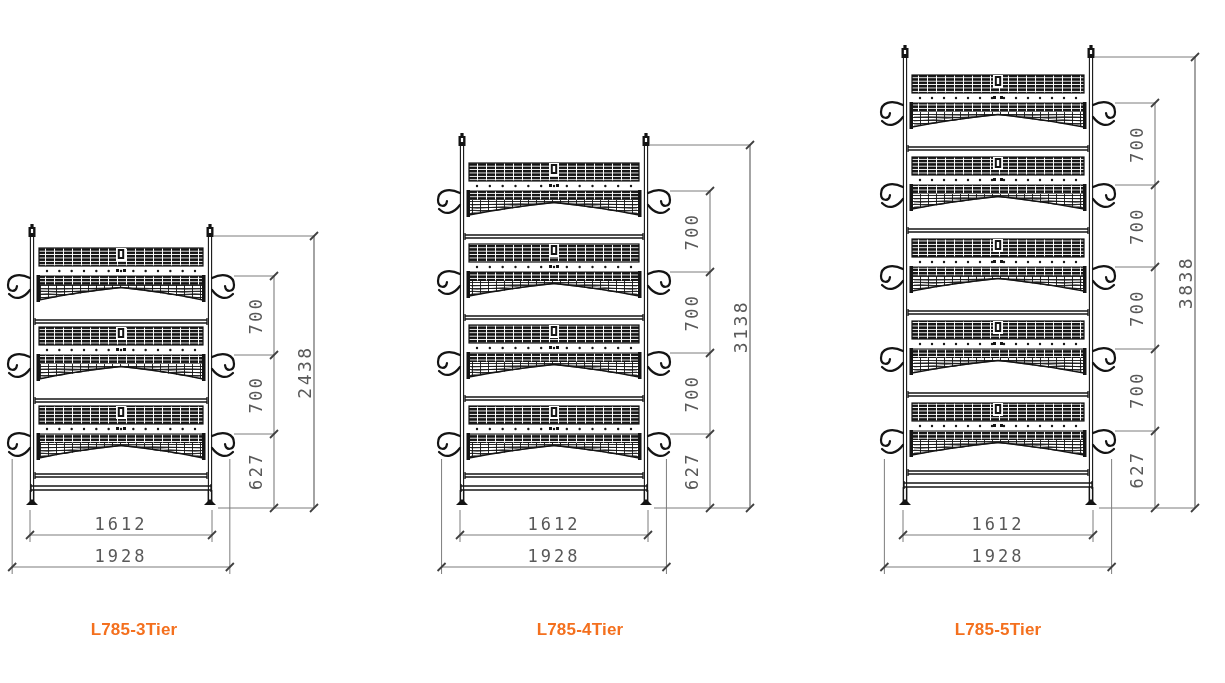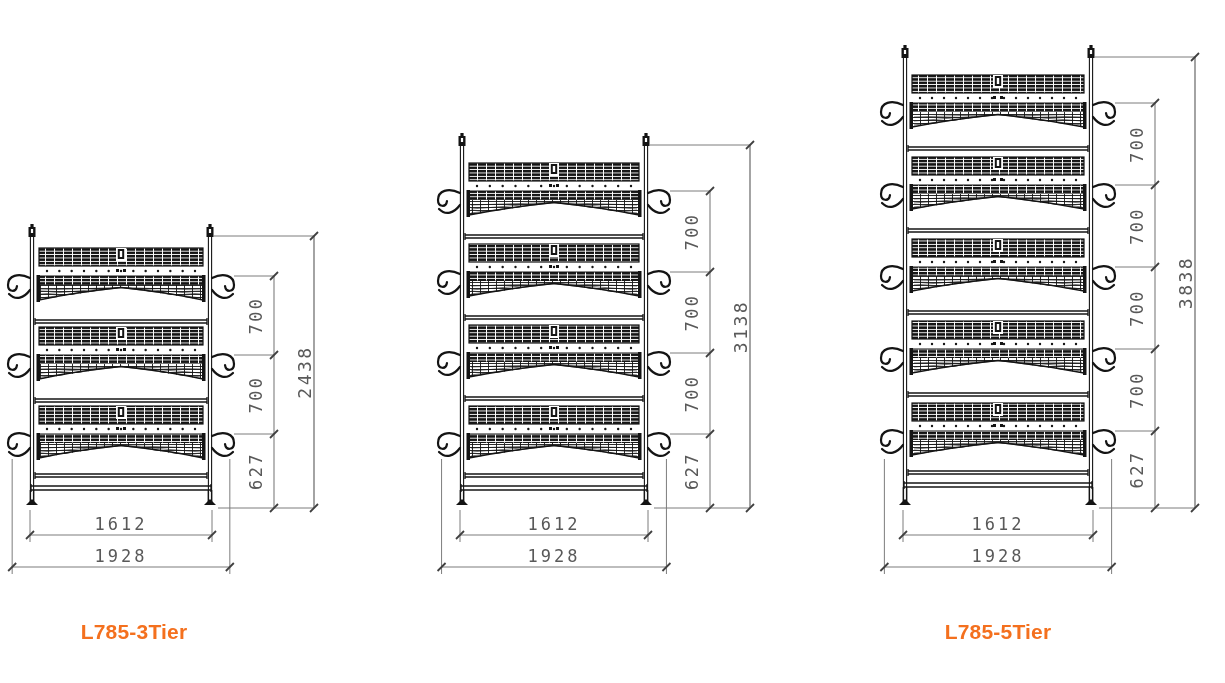--- a/index.html
+++ b/index.html
@@ -1,21 +1,21 @@
 <!DOCTYPE html>
 <html><head>
 <meta charset="utf-8">
 <style>
   html,body{margin:0;padding:0;}
   body{background:#ffffff;font-family:"Liberation Sans",sans-serif;}
   .canvas{position:relative;width:1225px;height:683px;background:#ffffff;overflow:hidden;}
   .canvas > svg{position:absolute;left:0;top:0;}
   .cage-label{
     position:absolute;top:620px;width:220px;text-align:center;
-    font-weight:bold;font-size:21px;letter-spacing:0.2px;
+    font-weight:bold;font-size:17px;letter-spacing:0.2px;
     font-family:"Liberation Sans",sans-serif;
   }
   .lbl-0{left:24px;}
   .lbl-1{left:470px;}
   .lbl-2{left:888px;}
 </style>
 </head>
 <body>
 
 <div class="canvas">
@@ -716,14 +716,15 @@
         <text x="998" y="530" fill="#595959" font-size="17" text-anchor="middle" style="font-family: &quot;DejaVu Sans Mono&quot;, monospace; letter-spacing: 3px;">1612</text>
         <line x1="884.3771712158809" y1="459" x2="884.3771712158809" y2="574" stroke="#7d7d7d" stroke-width="1"></line>
         <line x1="1111.622828784119" y1="459" x2="1111.622828784119" y2="574" stroke="#7d7d7d" stroke-width="1"></line>
         <line x1="884.3771712158809" y1="567" x2="1111.622828784119" y2="567" stroke="#7d7d7d" stroke-width="1.2"></line>
         <line x1="880.3771712158809" y1="571" x2="888.3771712158809" y2="563" stroke="#3f3f3f" stroke-width="1.8"></line>
         <line x1="1107.622828784119" y1="571" x2="1115.622828784119" y2="563" stroke="#3f3f3f" stroke-width="1.8"></line>
         <text x="998" y="562" fill="#595959" font-size="17" text-anchor="middle" style="font-family: &quot;DejaVu Sans Mono&quot;, monospace; letter-spacing: 3px;">1928</text>
       </g>
     </svg>
   <div class="cage-label lbl-0" style="color: rgb(244, 112, 30);">L785-3Tier</div>
+  <div class="cage-label lbl-1" style="color: rgb(244, 112, 30);">L785-4Tier</div>
   <div class="cage-label lbl-2" style="color: rgb(244, 112, 30);">L785-5Tier</div>
 </div>
 
 </body></html>

